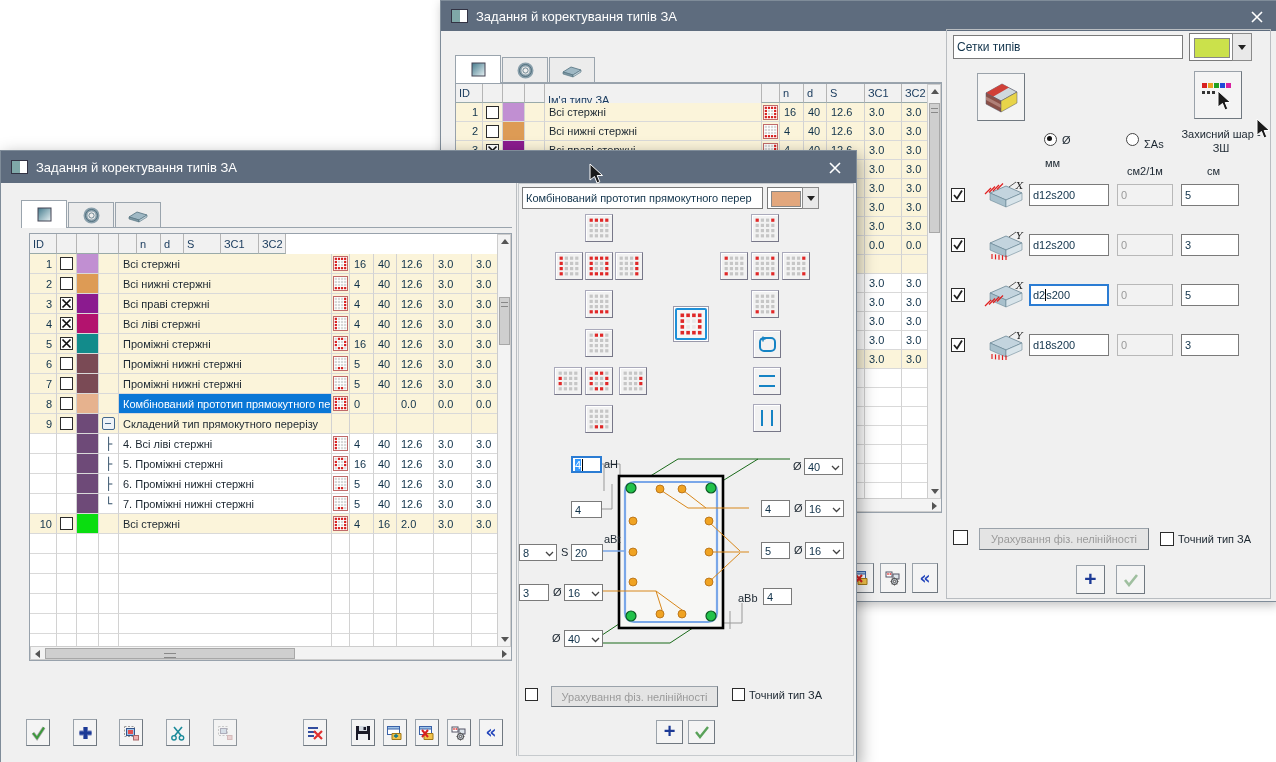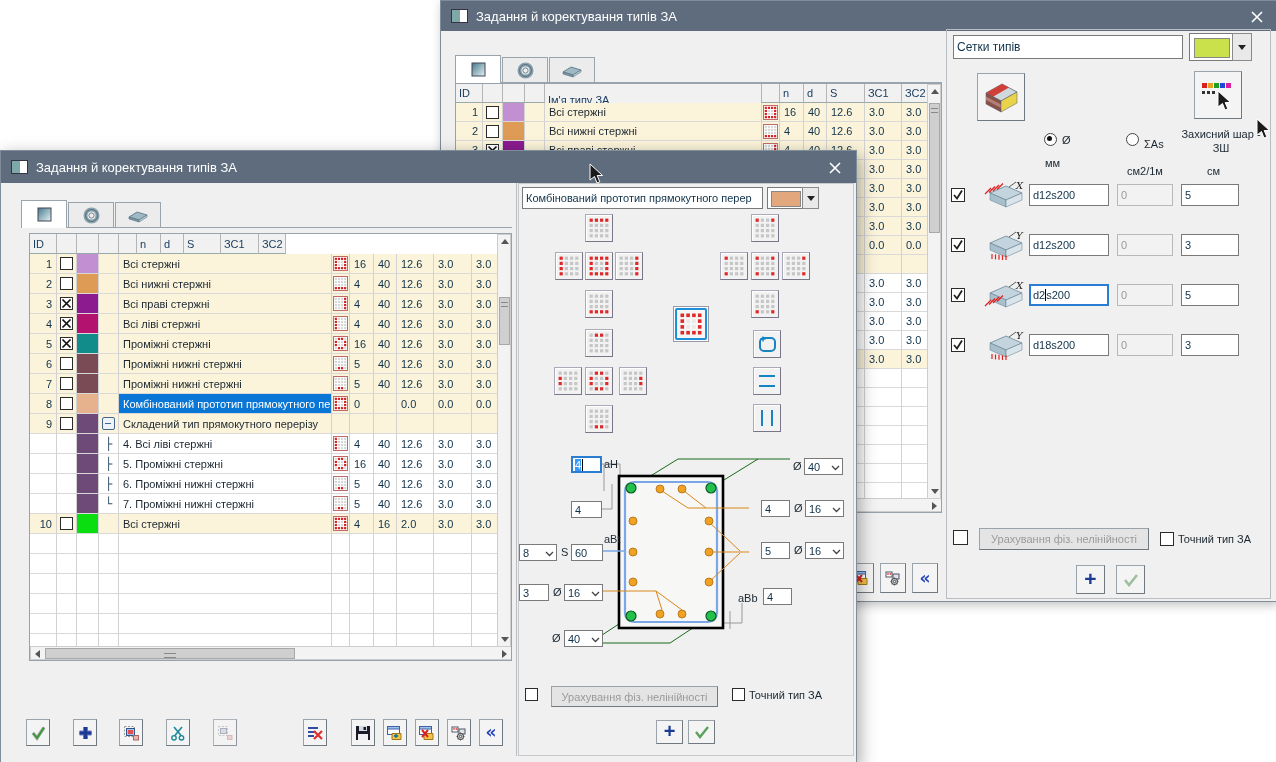--- a/index.html
+++ b/index.html
@@ -2077,21 +2077,21 @@
       </svg>
     <div id="frSection">
         <div class="fld focus" style="left: 570px; top: 305px; width: 31px; height: 17px;"><span style="background:#3399ff;color:#fff;">4</span><span style="border-left:1px solid #000;margin-left:1px;"></span></div>
         <div class="lbl" style="left: 603px; top: 307px;">aH</div>
         <div class="fld" style="left: 570px; top: 350px; width: 31px; height: 17px;">4</div>
         <div class="lbl" style="left: 603px; top: 352px; margin-top: 30px;">aBt</div>
         <div class="fld" style="left: 518px; top: 393px; width: 38px; height: 17px; padding-right: 12px;">8<svg width="9" height="6" style="position:absolute;right:2px;top:6px;">
             <polyline points="1,1 4.5,4.5 8,1" fill="none" stroke="#444" stroke-width="1.3"></polyline>
           </svg></div>
         <div class="lbl" style="left: 560px; top: 395px;">S</div>
-        <div class="fld" style="left: 570px; top: 393px; width: 32px; height: 17px;">60</div>
+        <div class="fld" style="left: 570px; top: 393px; width: 32px; height: 17px;">20</div>
         <div class="fld" style="left: 518px; top: 433px; width: 30px; height: 17px;">3</div>
         <div class="lbl" style="left: 552px; top: 435px;">Ø</div>
         <div class="fld" style="left: 563px; top: 433px; width: 39px; height: 17px; padding-right: 12px;">16<svg width="9" height="6" style="position:absolute;right:2px;top:6px;">
             <polyline points="1,1 4.5,4.5 8,1" fill="none" stroke="#444" stroke-width="1.3"></polyline>
           </svg></div>
         <div class="lbl" style="left: 551px; top: 481px;">Ø</div>
         <div class="fld" style="left: 563px; top: 479px; width: 39px; height: 17px; padding-right: 12px;">40<svg width="9" height="6" style="position:absolute;right:2px;top:6px;">
             <polyline points="1,1 4.5,4.5 8,1" fill="none" stroke="#444" stroke-width="1.3"></polyline>
           </svg></div>
         <div class="lbl" style="left: 792px; top: 309px;">Ø</div>

